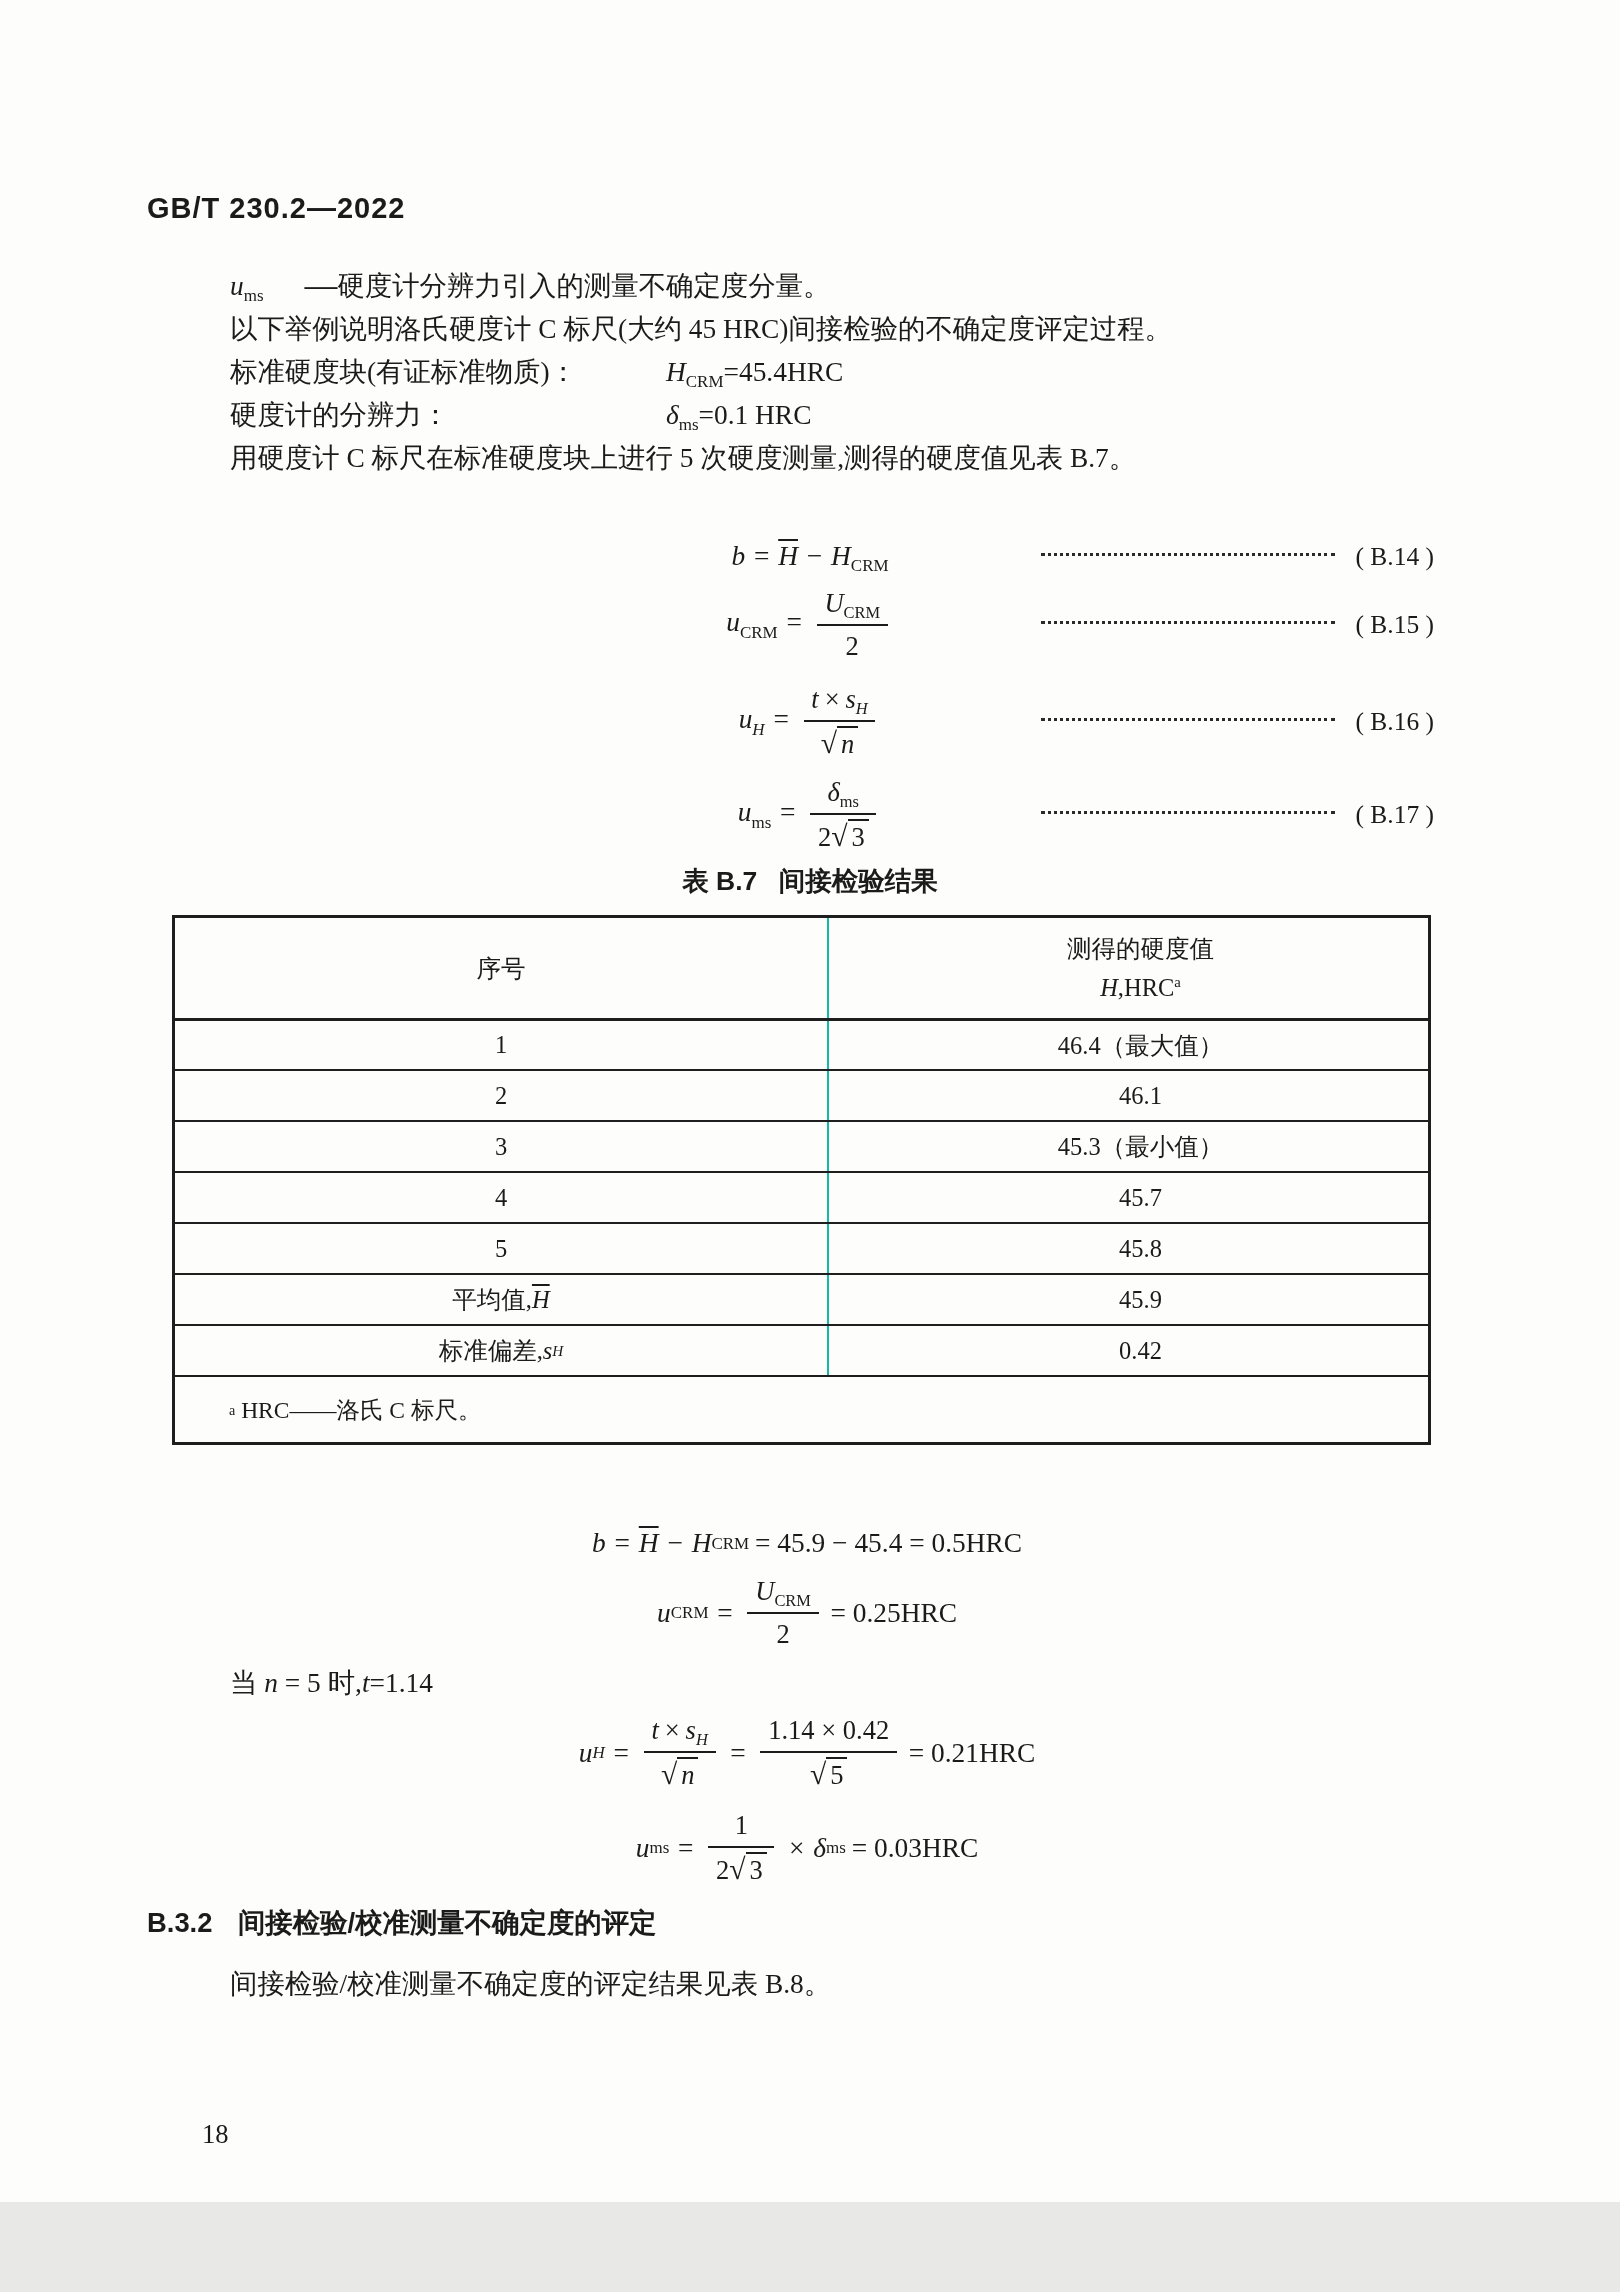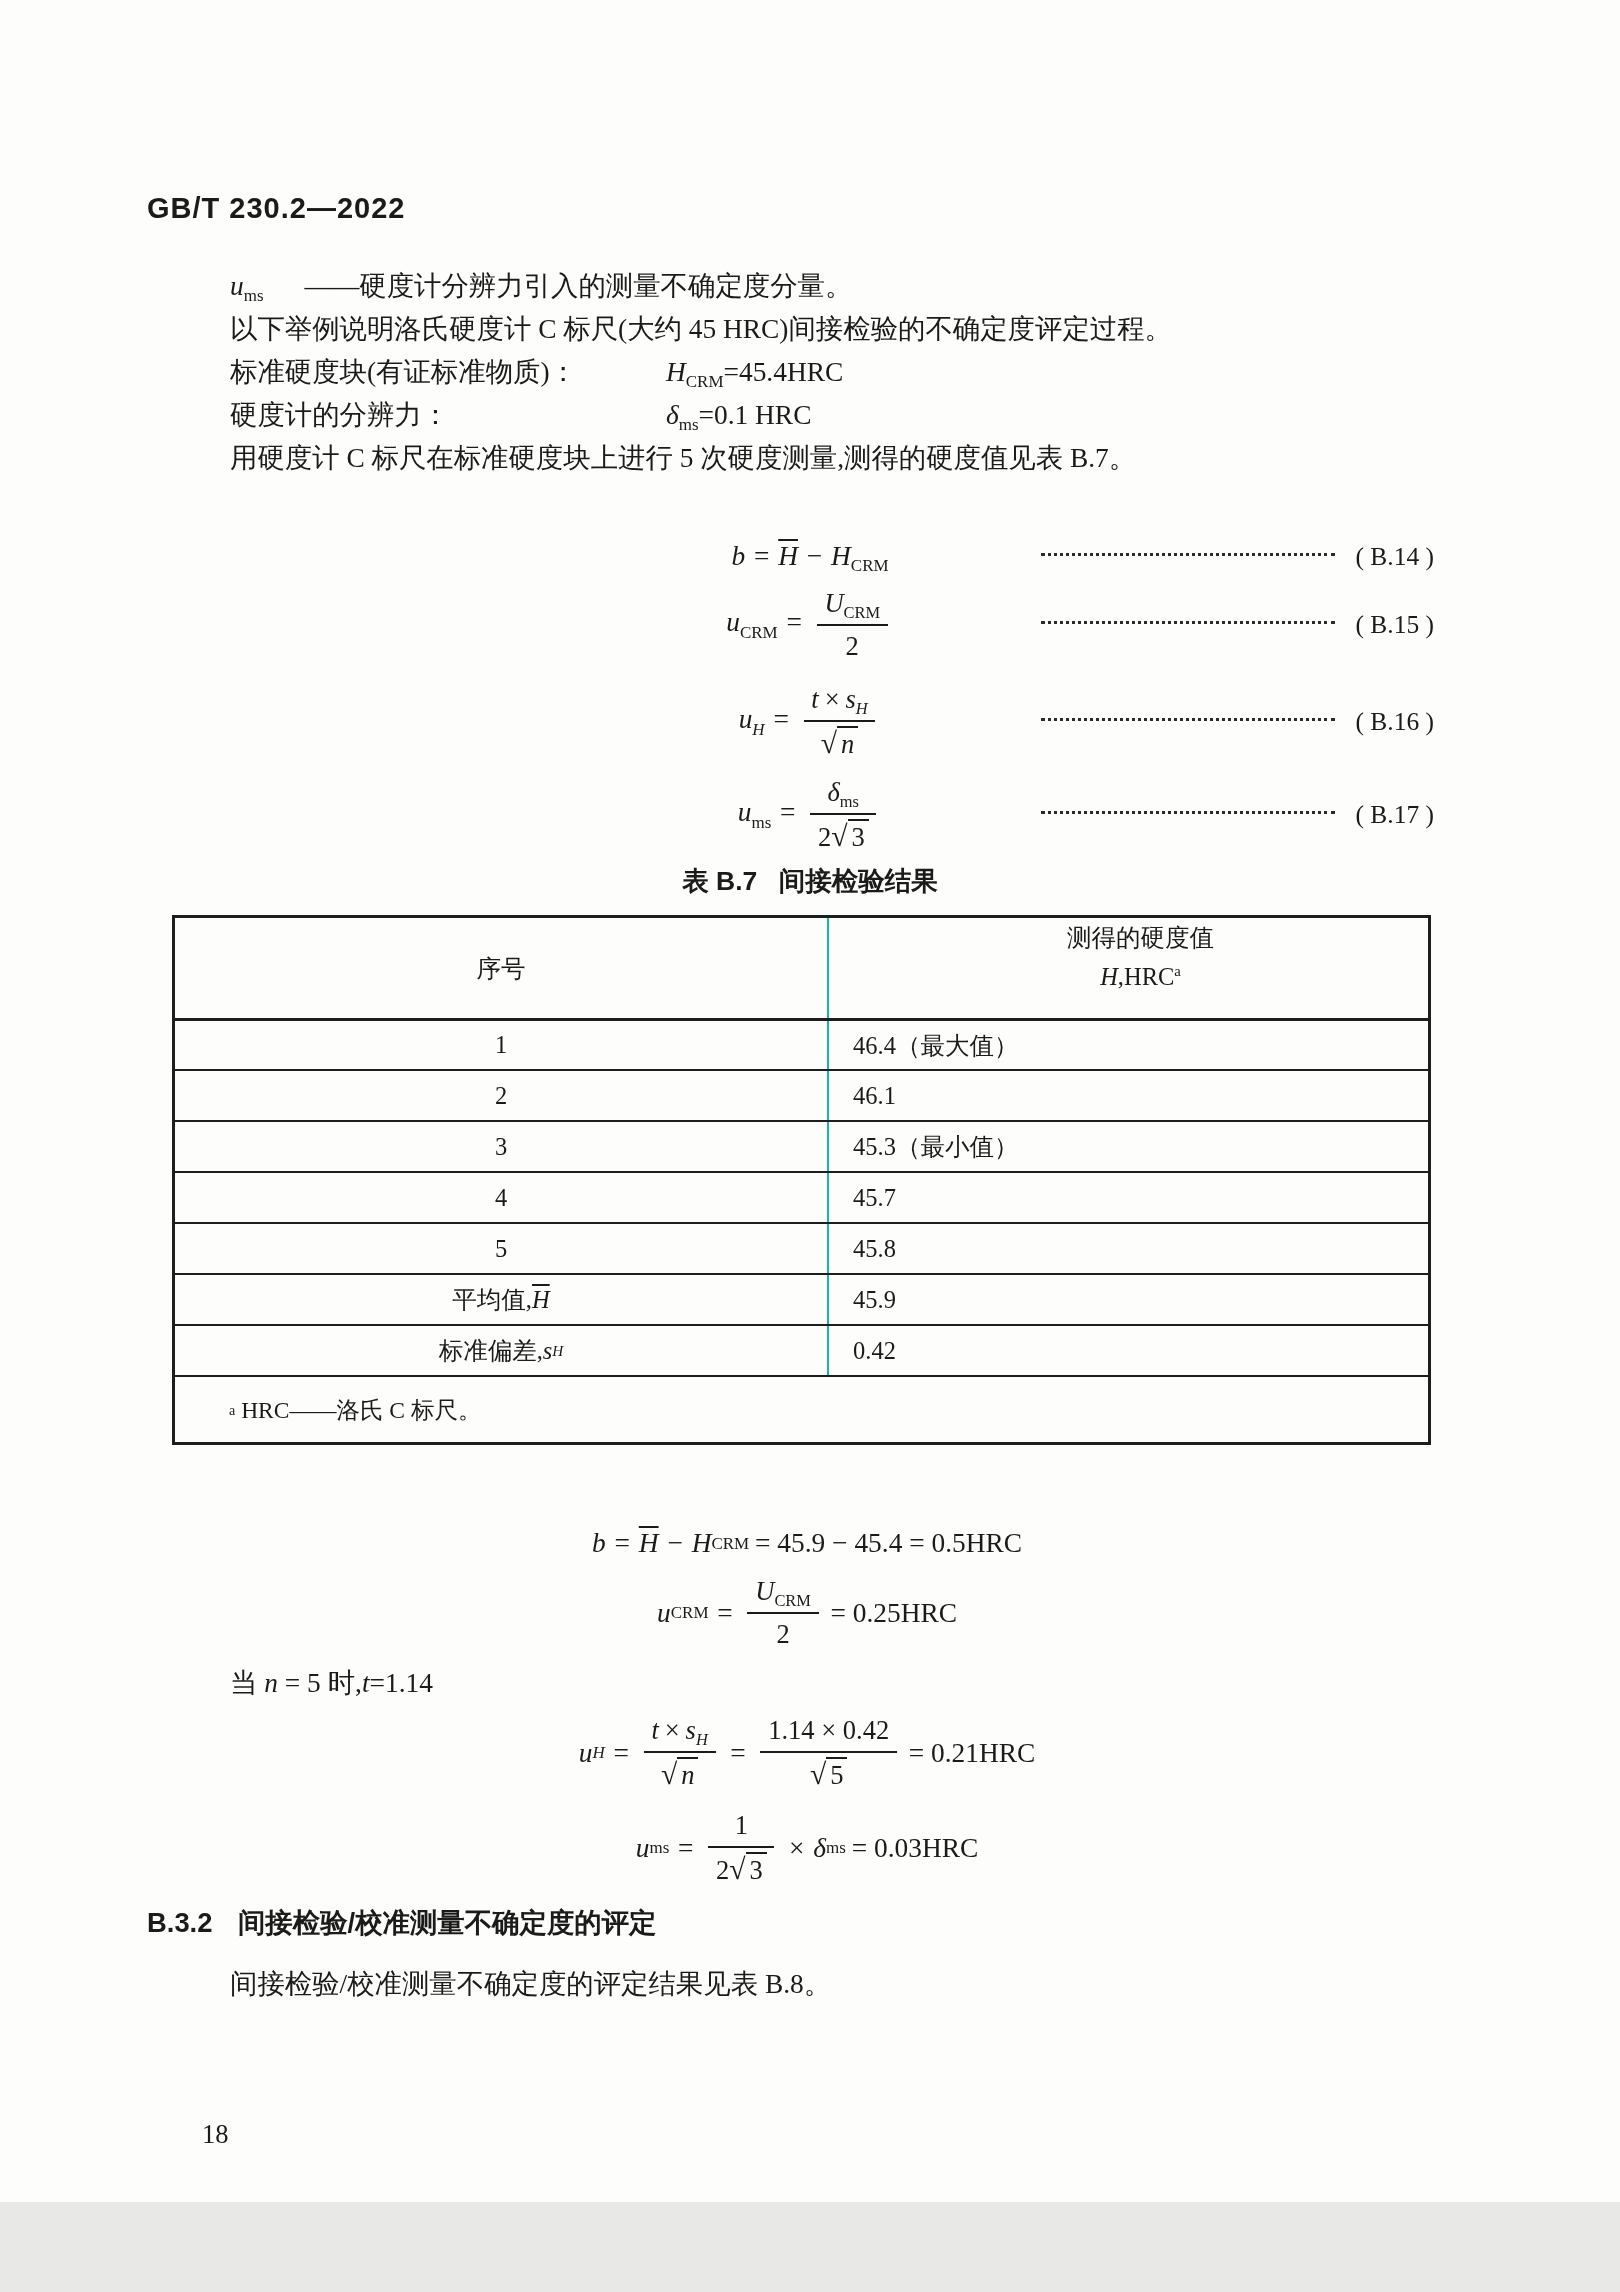--- a/index.html
+++ b/index.html
@@ -18,21 +18,21 @@
   sub{font-size:0.62em;line-height:0;}
   sup{font-size:0.6em;line-height:0;}
 
   .doc-header{
     position:absolute;left:147px;top:192px;
     font-weight:bold;font-size:29px;letter-spacing:1px;
   }
 
   .intro{position:absolute;left:230px;top:265px;width:1274px;font-size:27.4px;}
   .iline{height:43px;line-height:43px;white-space:nowrap;}
-  .def-dash{margin-left:41px;}
+  .def-dash{margin-left:41px;font-family:Liberation Mono, monospace;}
   .plabel{display:inline-block;min-width:436px;}
   .note-gap{margin-left:33px;}
 
   
   .eqblock1{position:absolute;left:0;top:535px;width:1620px;}
   .eqrow{position:relative;display:flex;align-items:center;justify-content:center;}
   .eqrow .formula{white-space:nowrap;font-size:27.4px;}
   .leader{
     position:absolute;left:1041px;width:294px;top:50%;
     border-bottom:3.9px dotted #2a2a2a;height:0;margin-top:-3.9px;
@@ -61,21 +61,21 @@
     border:3.9px solid #1e1e1e;box-sizing:border-box;
     font-size:24.5px;
   }
   .trow{display:flex;border-top:2px solid #1e1e1e;box-sizing:border-box;}
   .trow:first-child{border-top:none;}
   .thead{height:100px;border-top:none;}
   .thead + .trow{border-top:3.9px solid #1e1e1e;}
   .drow{height:51px;}
   .tfootrow{height:67px;border-top:2.9px solid #1e1e1e;}
   .c1{width:654px;border-right:2px solid #14b8a6;display:flex;align-items:center;justify-content:center;box-sizing:border-box;}
-  .c2{flex:1;display:flex;align-items:center;box-sizing:border-box;padding-left:24px;}
+  .c2{flex:1;display:flex;align-items:center;justify-content:center;box-sizing:border-box;padding-left:24px;}
   .c2-head{flex-direction:column;line-height:39px;}
   .cfoot{flex:1;display:flex;align-items:center;padding-left:54px;font-size:23.5px;}
 
   .after-table{position:absolute;left:230px;top:1482px;font-size:27.4px;line-height:39px;white-space:nowrap;}
 
   .eqblock2a{position:absolute;left:0;top:1521px;width:1620px;}
   .cond-line{position:absolute;left:230px;top:1666px;font-size:27.4px;line-height:35px;white-space:nowrap;}
   .eqblock2b{position:absolute;left:0;top:1703px;width:1620px;}
   .eqrow2{display:flex;align-items:center;justify-content:center;font-size:27.4px;white-space:nowrap;}
 

